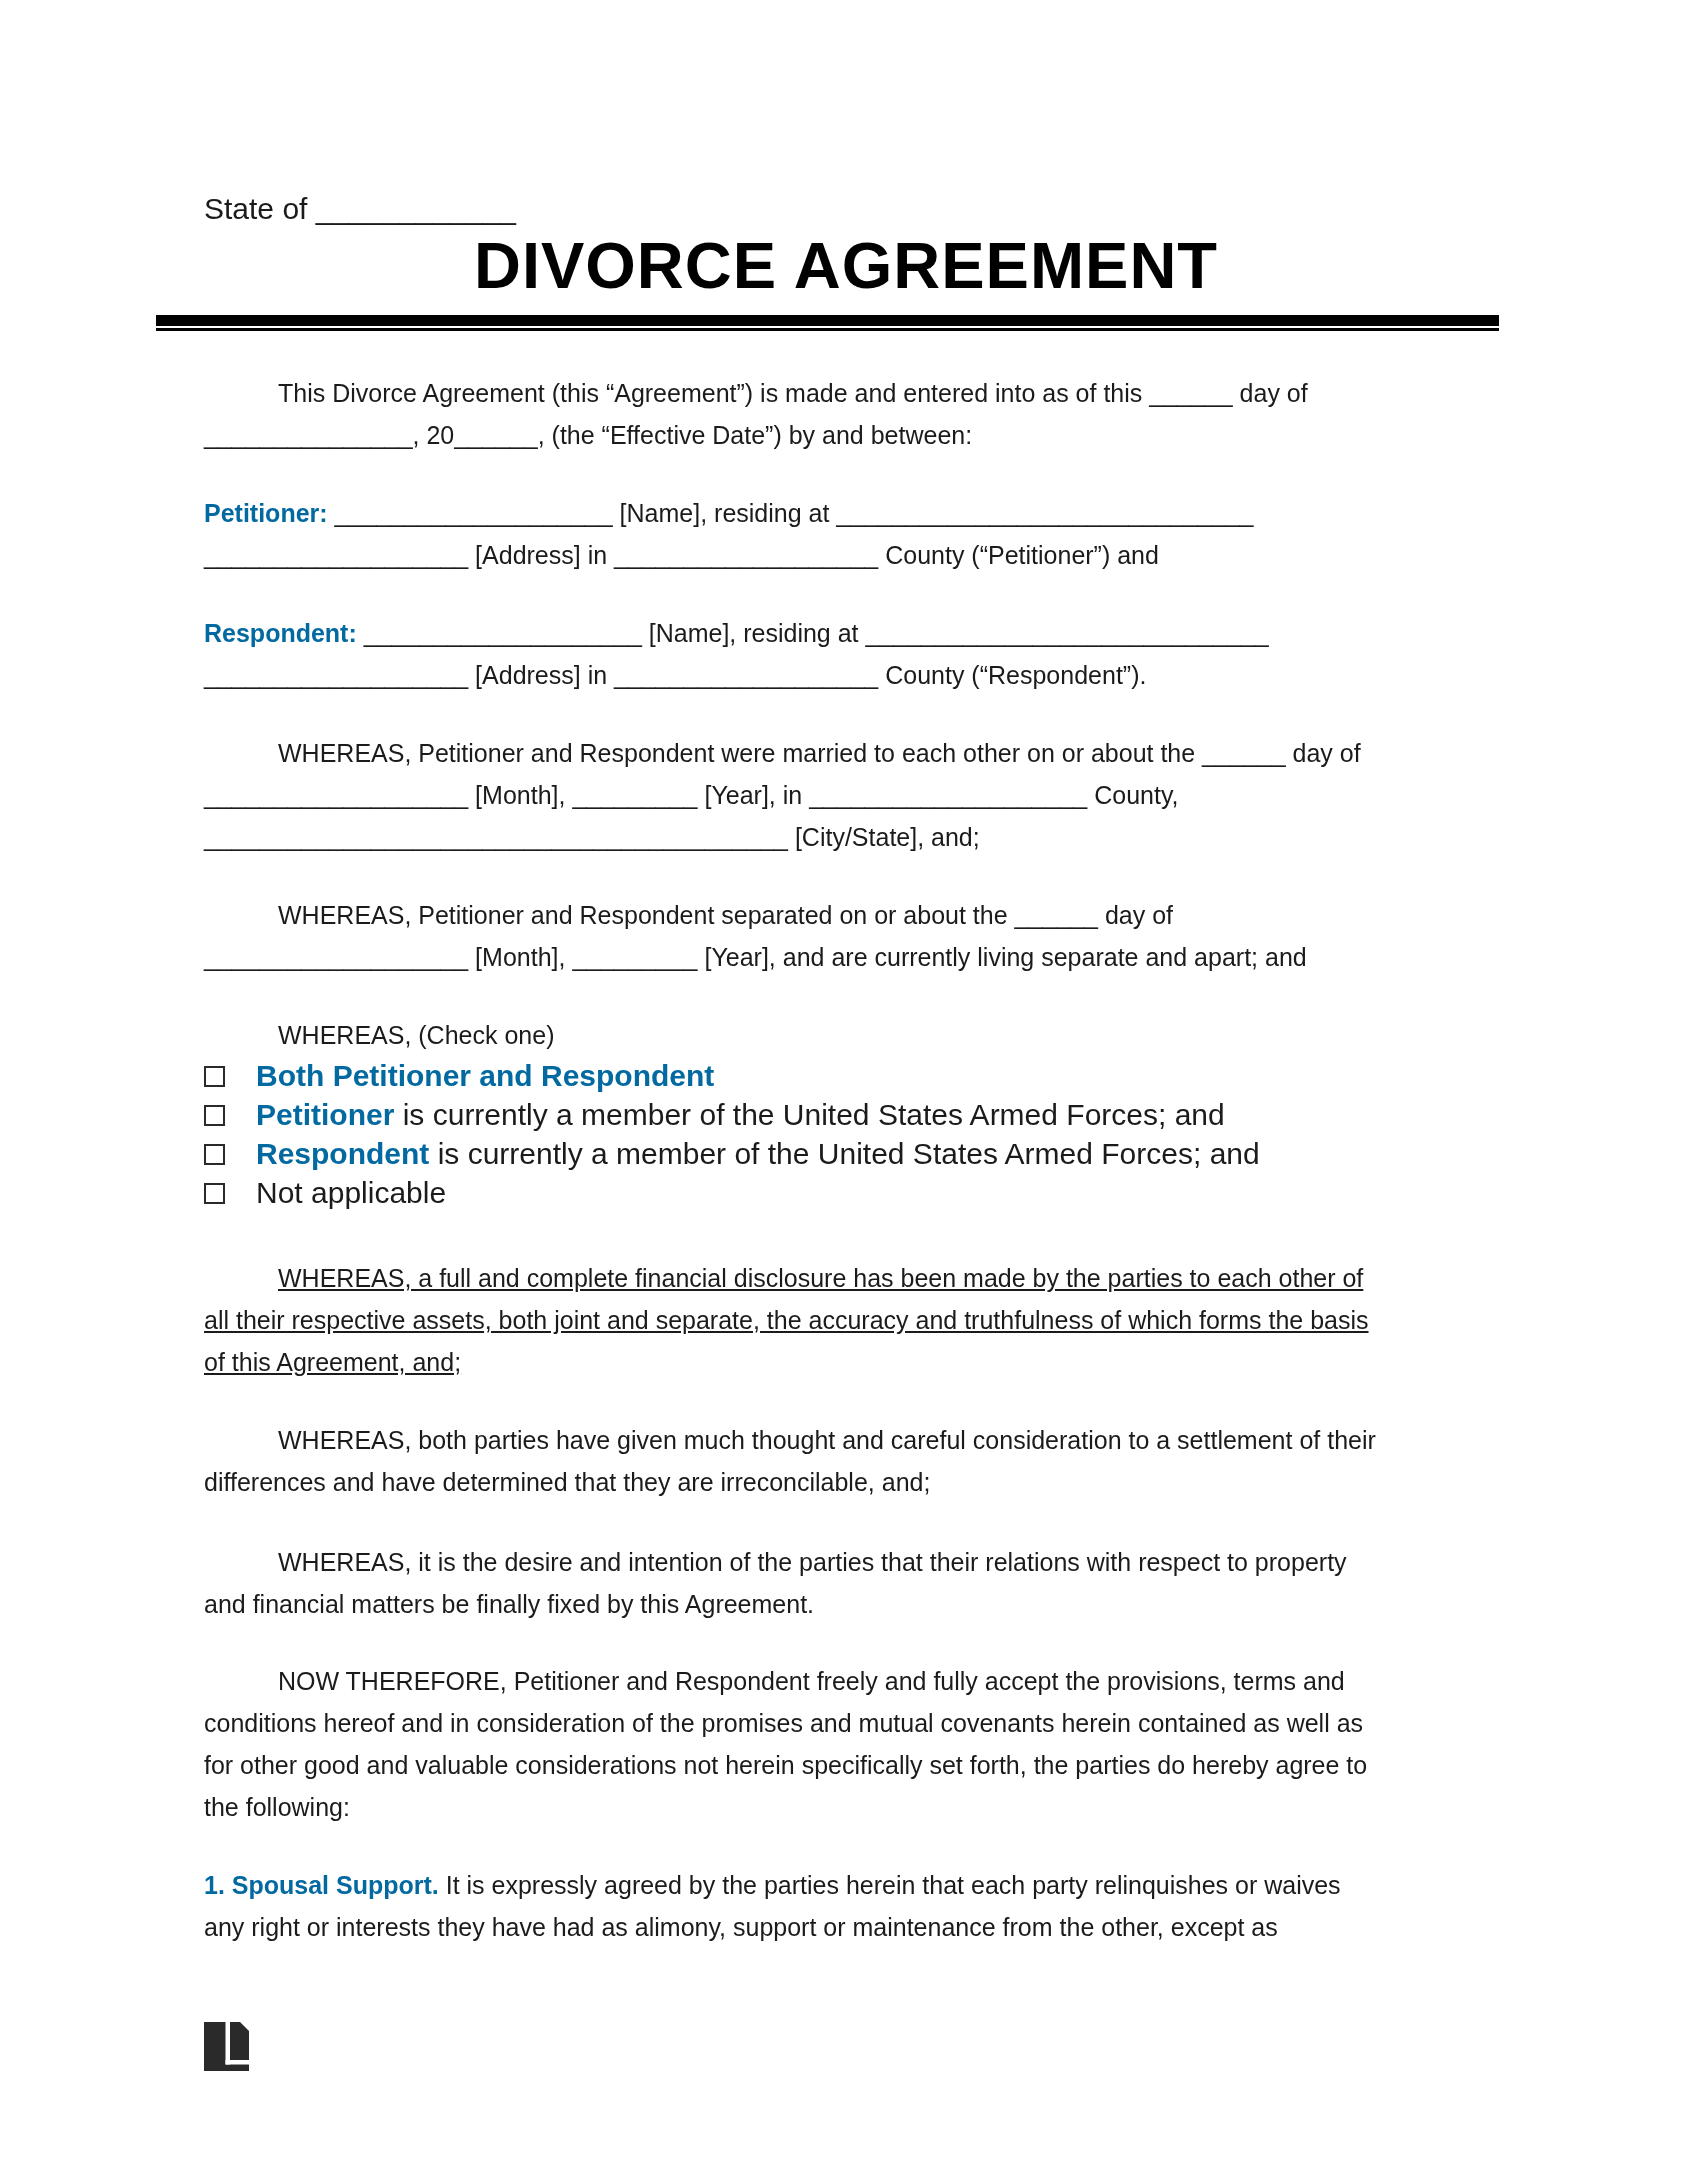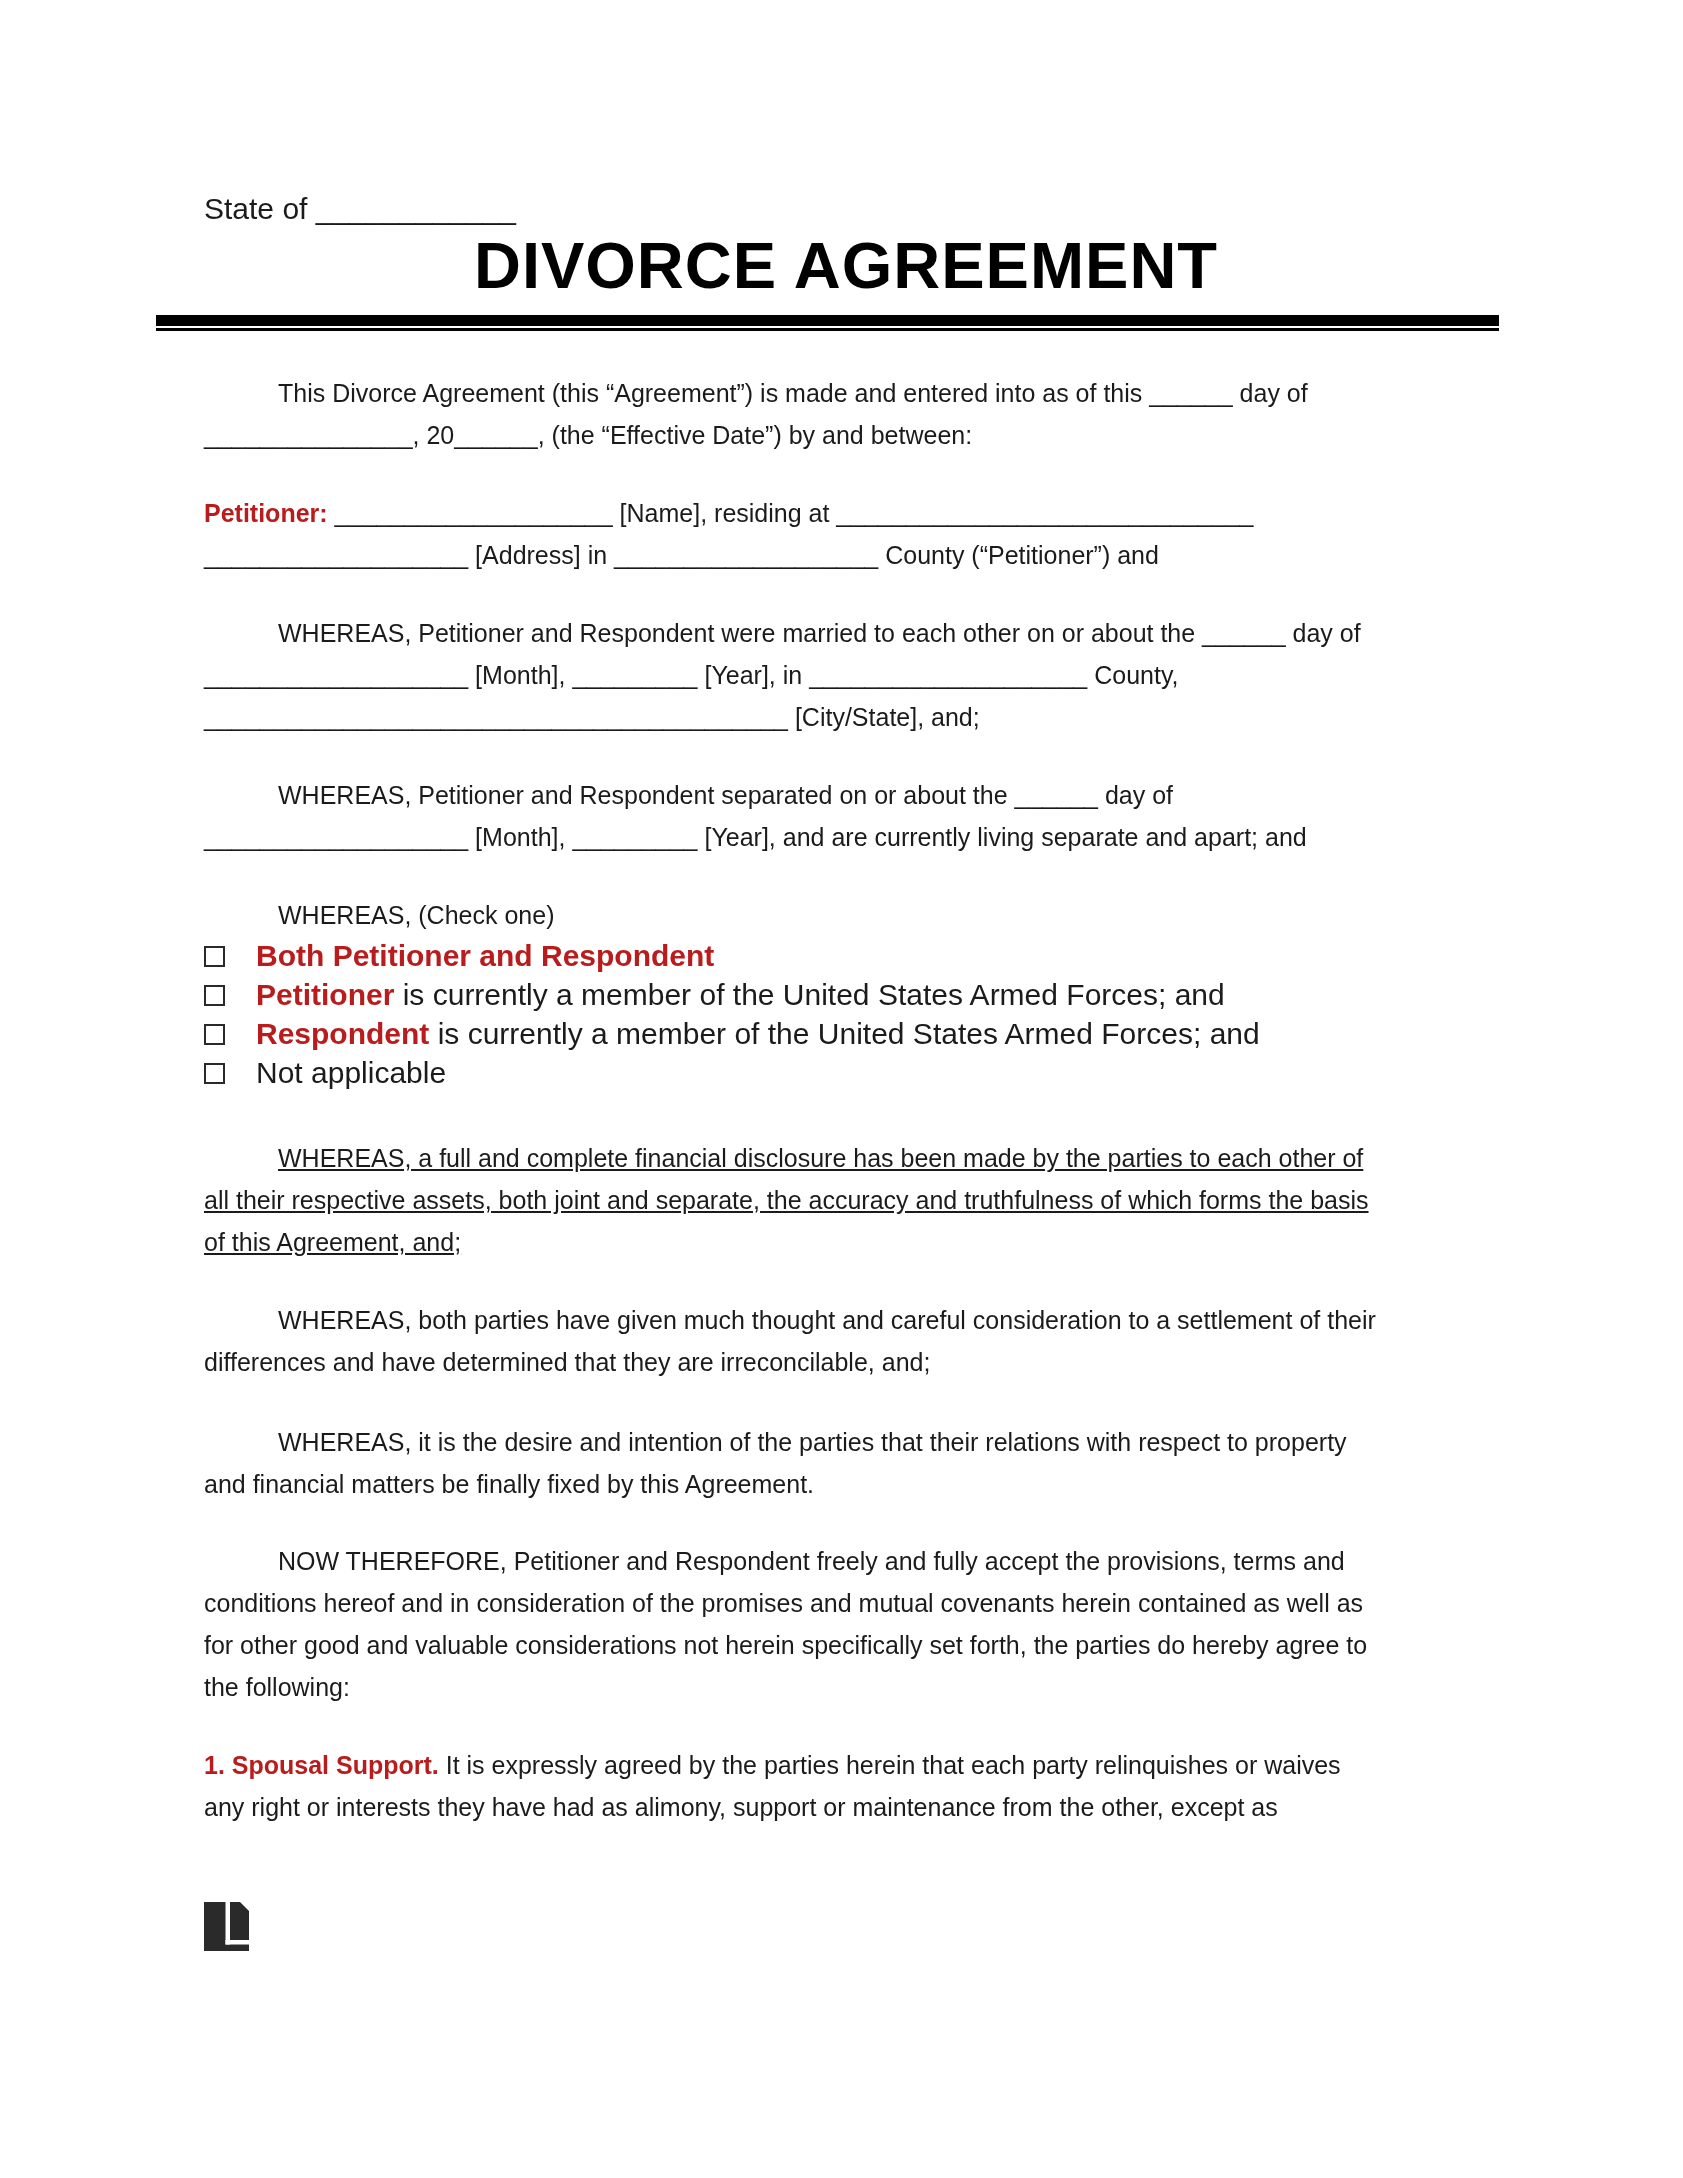--- a/index.html
+++ b/index.html
@@ -36,21 +36,21 @@
     font-size:25px;line-height:42px;
     white-space:pre;
   }
   .indent{text-indent:74px;}
   .mt-36{margin-top:36px;}
   .mt-41{margin-top:41px;}
   .mt-35{margin-top:35px;}
   .mt-38{margin-top:38px;}
   .mt-45{margin-top:45px;text-decoration:underline;}
   .mt-32{margin-top:32px;}
-  strong{font-weight:bold;color:#b91c1c;}
+  strong{font-weight:bold;color:#0369a1;}
   .checklist{margin:0;padding:0;list-style:none;}
   .check-row{
     display:flex;align-items:baseline;
     font-size:30px;line-height:39px;
     white-space:pre;
   }
   .checkbox{
     flex:0 0 auto;
     width:17px;height:17px;
     border:2px solid #2a2a2a;
@@ -75,20 +75,22 @@
       <div class="thick"></div>
       <div class="thin"></div>
     </div>
 
     <p class="para indent mt-41">This Divorce Agreement (this “Agreement”) is made and entered into as of this ______ day of
 _______________, 20______, (the “Effective Date”) by and between:</p>
 
     <p class="para mt-36"><strong>Petitioner:</strong><span> ____________________ [Name], residing at ______________________________
 ___________________ [Address] in ___________________ County (“Petitioner”) and</span></p>
 
+    <p class="para mt-36"><strong>Respondent:</strong><span> ____________________ [Name], residing at _____________________________
+___________________ [Address] in ___________________ County (“Respondent”).</span></p>
 
     <p class="para indent mt-36">WHEREAS, Petitioner and Respondent were married to each other on or about the ______ day of
 ___________________ [Month], _________ [Year], in ____________________ County,
 __________________________________________ [City/State], and;</p>
 
     <p class="para indent mt-36">WHEREAS, Petitioner and Respondent separated on or about the ______ day of
 ___________________ [Month], _________ [Year], and are currently living separate and apart; and</p>
 
     <p class="para indent mt-36">WHEREAS, (Check one)</p>
 

